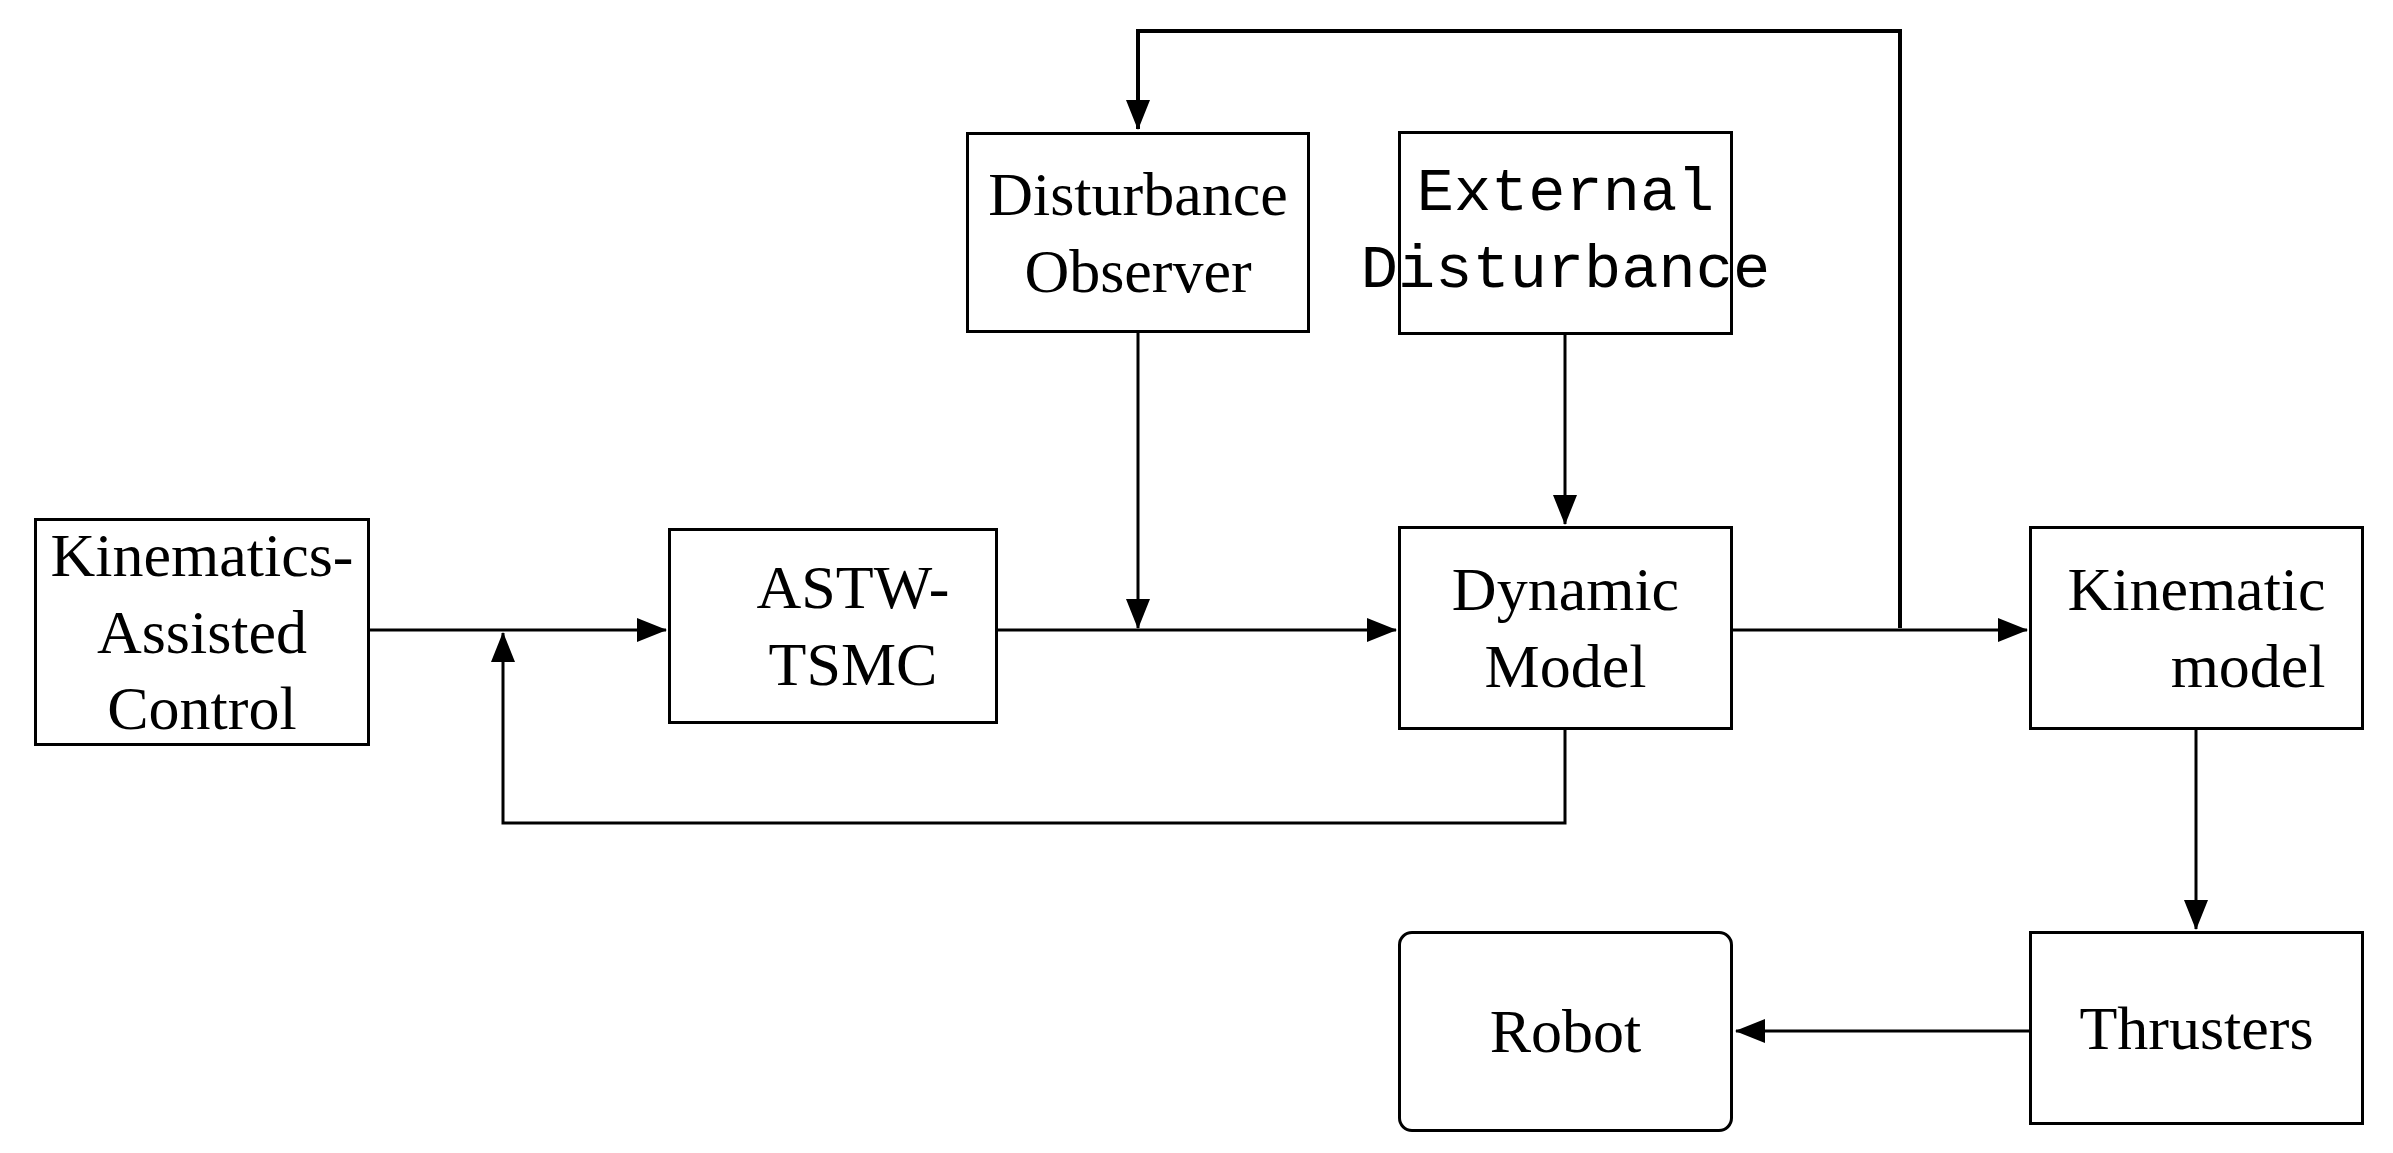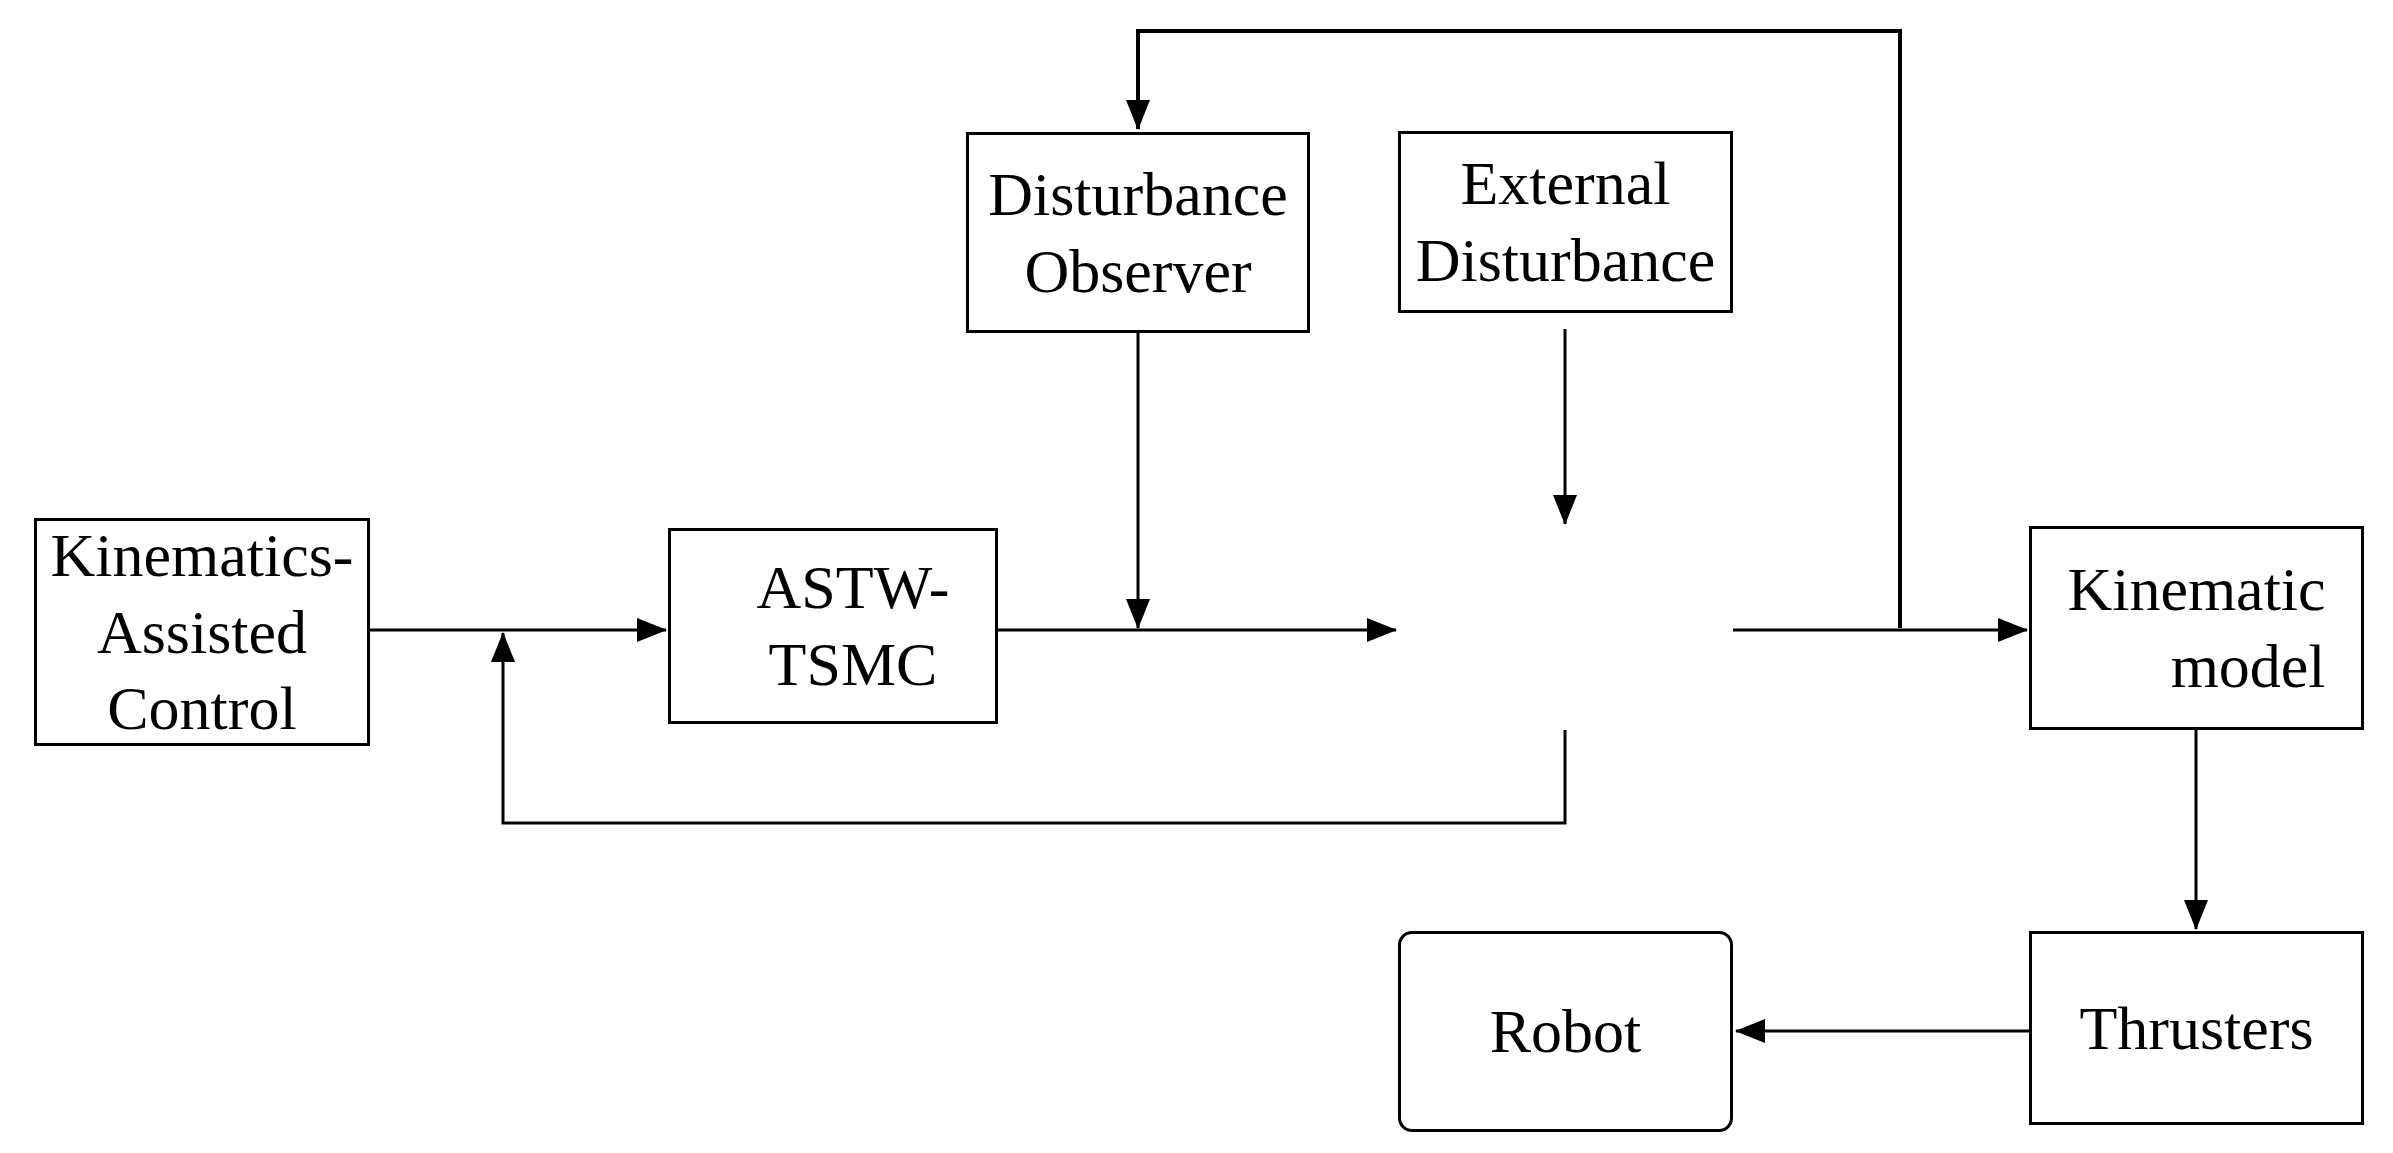--- a/index.html
+++ b/index.html
@@ -20,21 +20,21 @@
     background:#ffffff;
     border:3px solid #000000;
     display:flex;align-items:center;justify-content:center;
     text-align:center;
     font-size:62px;line-height:1.24;
     white-space:pre-line;
   }
   #n-kac    {left:34px;  top:518px; width:336px; height:228px;}
   #n-astw   {left:668px; top:528px; width:330px; height:196px;padding-left:40px;}
   #n-do     {left:966px; top:132px; width:344px; height:201px;}
-  #n-ed     {left:1398px;top:131px; width:335px; height:182px;}
+  #n-ed     {left:1398px;top:131px; width:335px; height:204px;font-family:Liberation Mono, monospace;}
   #n-dm     {left:1398px;top:526px; width:335px; height:204px;}
   #n-km     {left:2029px;top:526px; width:335px; height:204px;text-align:right;}
   #n-robot  {left:1398px;top:931px; width:335px; height:201px;border-radius:14px;}
   #n-thr    {left:2029px;top:931px; width:335px; height:194px;justify-content:center;}
 </style>
 </head>
 <body>
 
 <div class="stage">
 
@@ -78,20 +78,24 @@
   <div class="node" id="n-do">
     <span>Disturbance
 Observer</span>
   </div>
 
   <div class="node" id="n-ed">
     <span>External
 Disturbance</span>
   </div>
 
+  <div class="node" id="n-dm">
+    <span>Dynamic
+Model</span>
+  </div>
 
   <div class="node" id="n-km">
     <span>Kinematic
 model</span>
   </div>
 
   <div class="node" id="n-robot">
     <span>Robot</span>
   </div>
 

